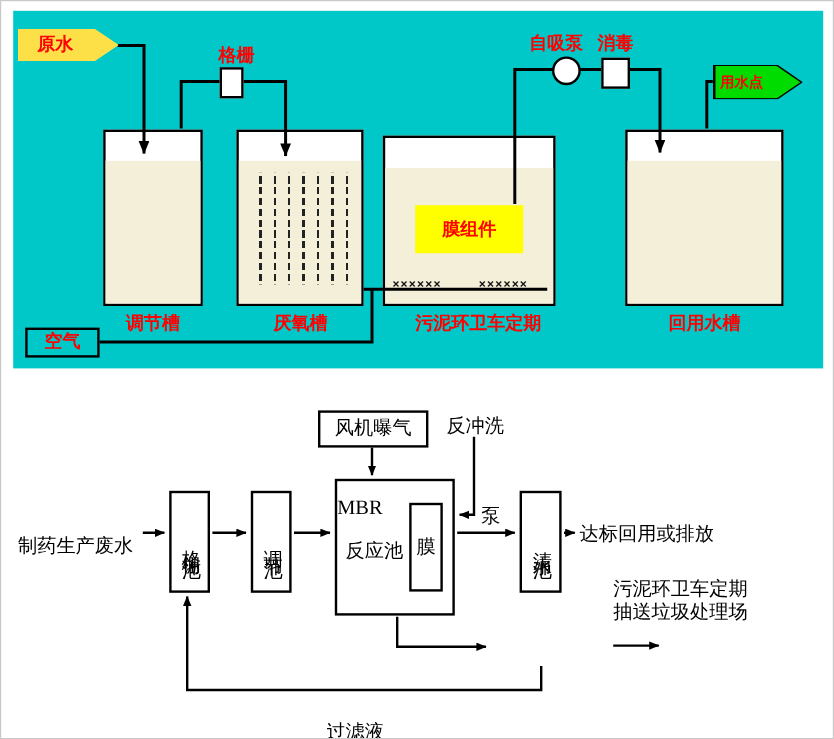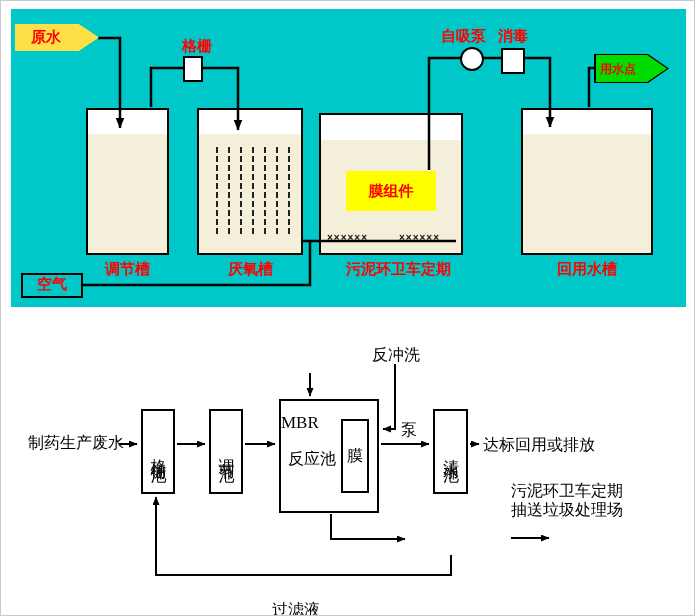--- a/index.html
+++ b/index.html
@@ -67,21 +67,21 @@
   .clean-tank      { left:432px; top:408px; width:35px;  height:85px; }
   .sludge-box      { left:408px; top:522px; width:100px; height:31px; }
   .mbr-box { position:absolute; left:278px; top:398px; width:100px; height:114px; border:2px solid #000; box-sizing:border-box; background:#fff; z-index:4; }
   .mbr-title    { position:absolute; left:0; top:12px; width:36px; text-align:right; font-size:17px; color:#000; font-family:"Liberation Serif", serif; }
   .mbr-subtitle { position:absolute; left:0; top:48px; width:62px; text-align:center; font-size:16px; color:#000; font-family:"Liberation Serif", serif; }
   .membrane-box {
     position:absolute; left:60px; top:18px; width:28px; height:74px; border:2px solid #000; box-sizing:border-box;
     display:flex; align-items:center; justify-content:center; font-size:16px; color:#000; font-family:"Liberation Serif", serif;
   }
   .lbl-backwash { left:371px; top:344px; }
-  .lbl-influent { left:14px;  top:432px;margin-left:13px; }
+  .lbl-influent { left:14px;  top:444px; }
   .lbl-pump     { left:400px; top:419px; }
   .lbl-effluent { left:482px; top:434px; }
   .lbl-disposal1{ left:510px; top:480px; }
   .lbl-disposal2{ left:510px; top:499px; }
   .lbl-filtrate { left:271px; top:551px;margin-top:48px; }
   
   .connectors { position:absolute; left:0; top:0; z-index:5; pointer-events:none; }
 </style>
 </head>
 <body>
@@ -128,20 +128,23 @@
   </div>
 
   <div class="red-label" style="left:181px; top:36px;">格栅</div>
   <div class="red-label" style="left:440px; top:26px;">自吸泵</div>
   <div class="red-label" style="left:497px; top:26px;">消毒</div>
   <div class="red-label" style="left:104px; top:259px;">调节槽</div>
   <div class="red-label" style="left:227px; top:259px;">厌氧槽</div>
   <div class="red-label" style="left:345px; top:259px;">污泥环卫车定期</div>
   <div class="red-label" style="left:556px; top:259px;">回用水槽</div>
 
+  <div class="fc-box blower-box">
+    <span>风机曝气</span>
+  </div>
   <div class="fc-label lbl-backwash">反冲洗</div>
   <div class="fc-label lbl-influent">制药生产废水</div>
 
   <div class="fc-box screen-tank">
     <span class="vtext">格栅池</span>
   </div>
   <div class="fc-box regulating-tank">
     <span class="vtext">调节池</span>
   </div>
 

